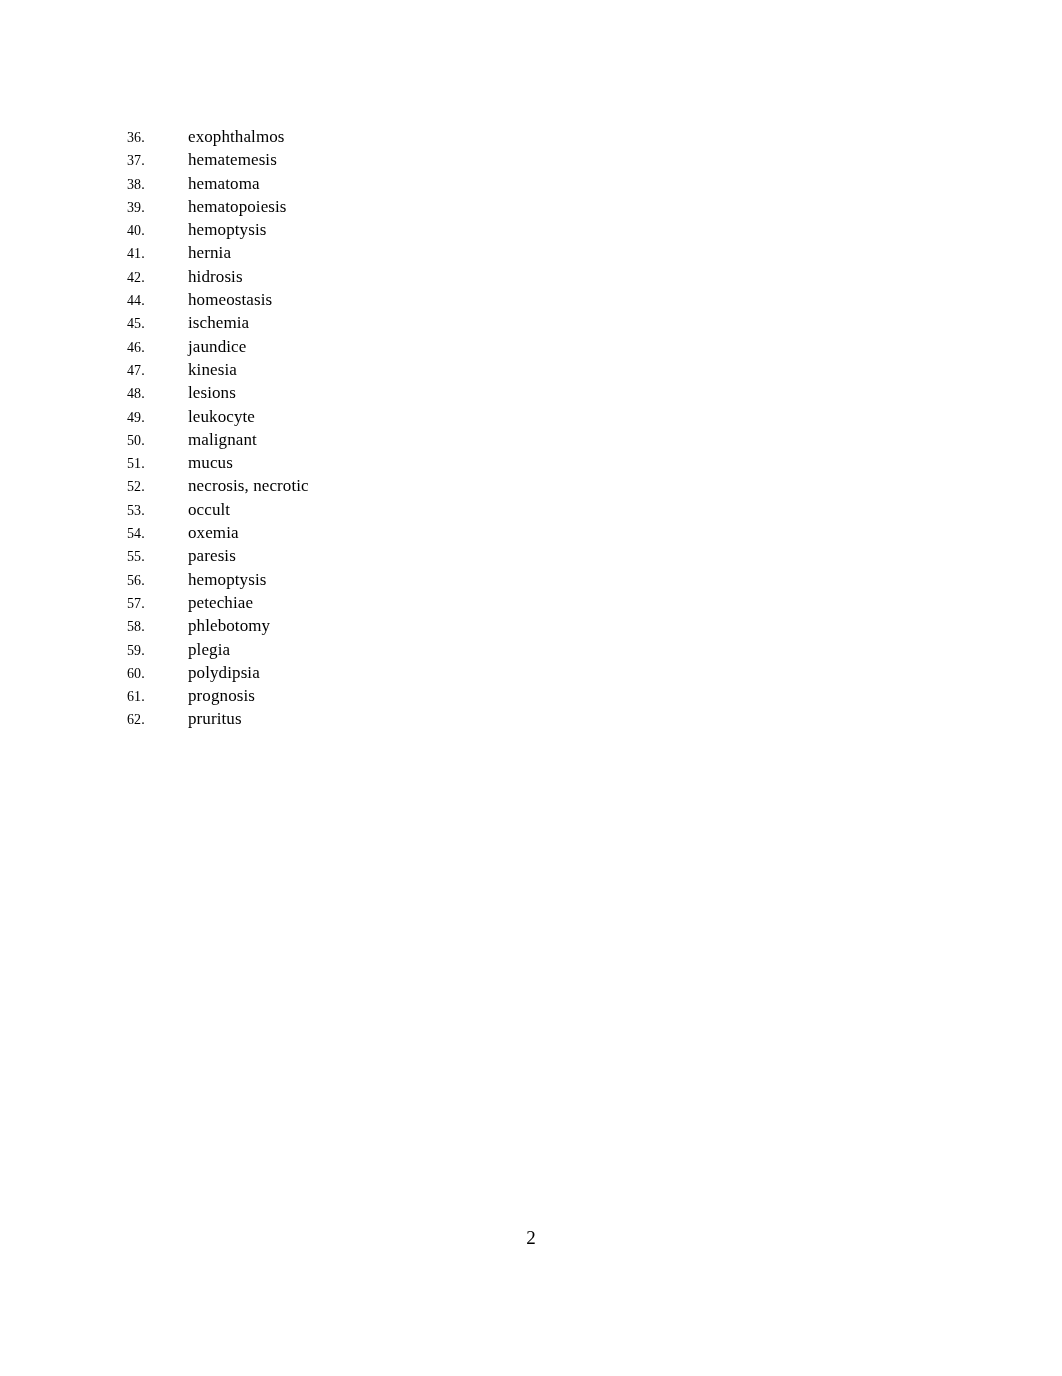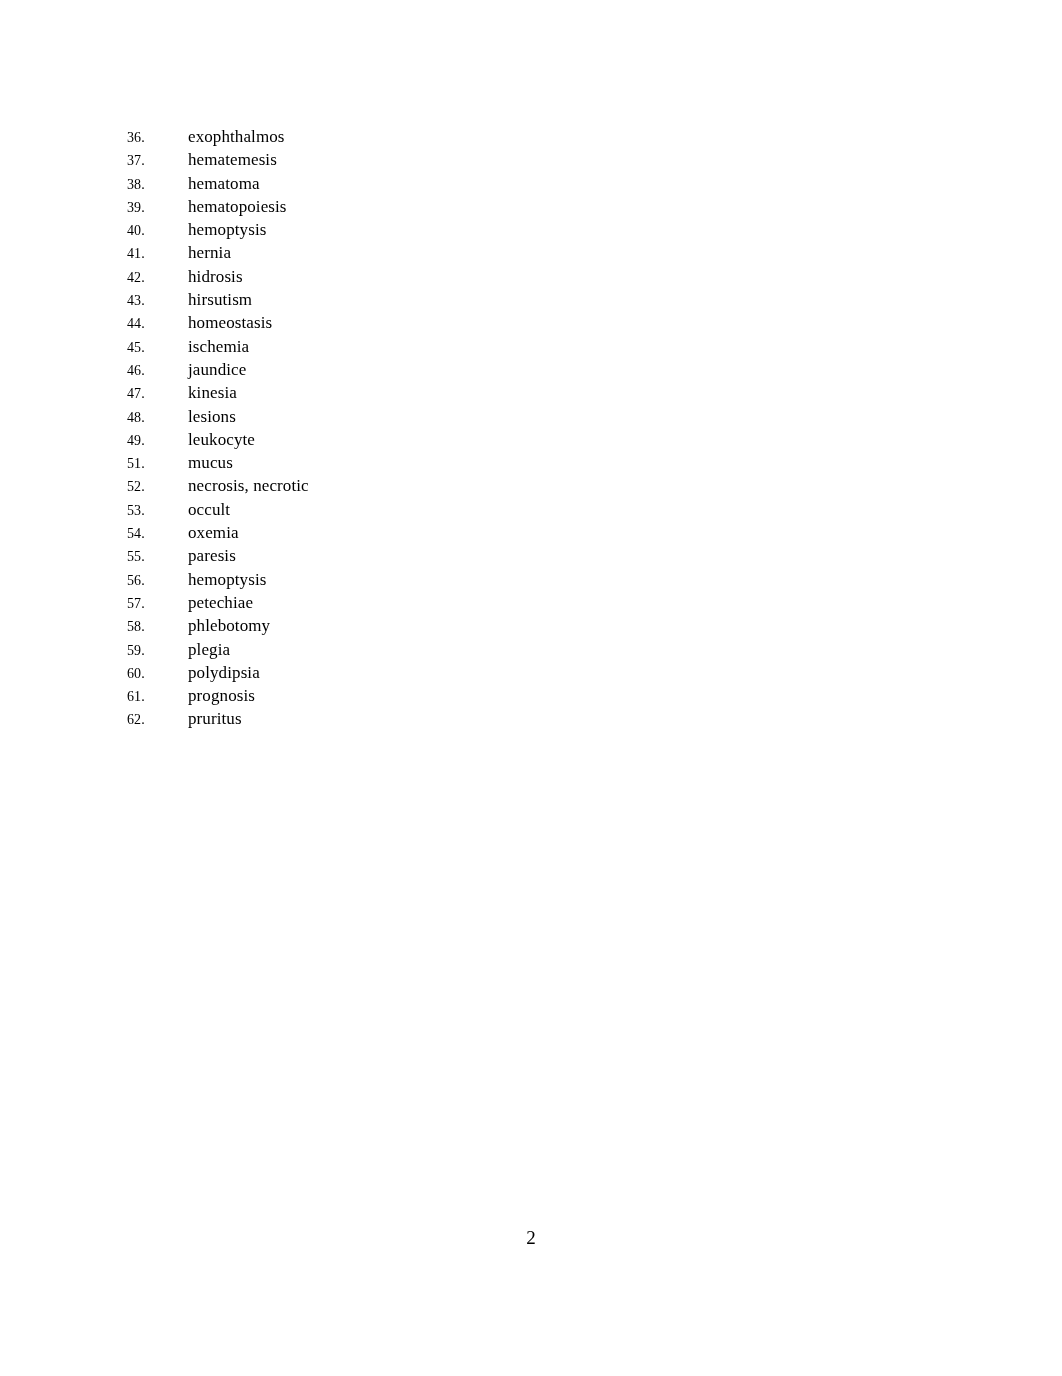--- a/index.html
+++ b/index.html
@@ -70,27 +70,27 @@
 <div class="page">
   <div class="content">
     <ul class="word-list" id="word-list">
         <li class="word-row"><span class="item-number">36.</span><span class="item-term">exophthalmos</span></li>
         <li class="word-row"><span class="item-number">37.</span><span class="item-term">hematemesis</span></li>
         <li class="word-row"><span class="item-number">38.</span><span class="item-term">hematoma</span></li>
         <li class="word-row"><span class="item-number">39.</span><span class="item-term">hematopoiesis</span></li>
         <li class="word-row"><span class="item-number">40.</span><span class="item-term">hemoptysis</span></li>
         <li class="word-row"><span class="item-number">41.</span><span class="item-term">hernia</span></li>
         <li class="word-row"><span class="item-number">42.</span><span class="item-term">hidrosis</span></li>
-        <li class="word-row"><span class="item-number">43.</span><span class="item-term">hirsutism</span></li>
         <li class="word-row"><span class="item-number">44.</span><span class="item-term">homeostasis</span></li>
         <li class="word-row"><span class="item-number">45.</span><span class="item-term">ischemia</span></li>
         <li class="word-row"><span class="item-number">46.</span><span class="item-term">jaundice</span></li>
         <li class="word-row"><span class="item-number">47.</span><span class="item-term">kinesia</span></li>
         <li class="word-row"><span class="item-number">48.</span><span class="item-term">lesions</span></li>
         <li class="word-row"><span class="item-number">49.</span><span class="item-term">leukocyte</span></li>
+        <li class="word-row"><span class="item-number">50.</span><span class="item-term">malignant</span></li>
         <li class="word-row"><span class="item-number">51.</span><span class="item-term">mucus</span></li>
         <li class="word-row"><span class="item-number">52.</span><span class="item-term">necrosis, necrotic</span></li>
         <li class="word-row"><span class="item-number">53.</span><span class="item-term">occult</span></li>
         <li class="word-row"><span class="item-number">54.</span><span class="item-term">oxemia</span></li>
         <li class="word-row"><span class="item-number">55.</span><span class="item-term">paresis</span></li>
         <li class="word-row"><span class="item-number">56.</span><span class="item-term">hemoptysis</span></li>
         <li class="word-row"><span class="item-number">57.</span><span class="item-term">petechiae</span></li>
         <li class="word-row"><span class="item-number">58.</span><span class="item-term">phlebotomy</span></li>
         <li class="word-row"><span class="item-number">59.</span><span class="item-term">plegia</span></li>
         <li class="word-row"><span class="item-number">60.</span><span class="item-term">polydipsia</span></li>

